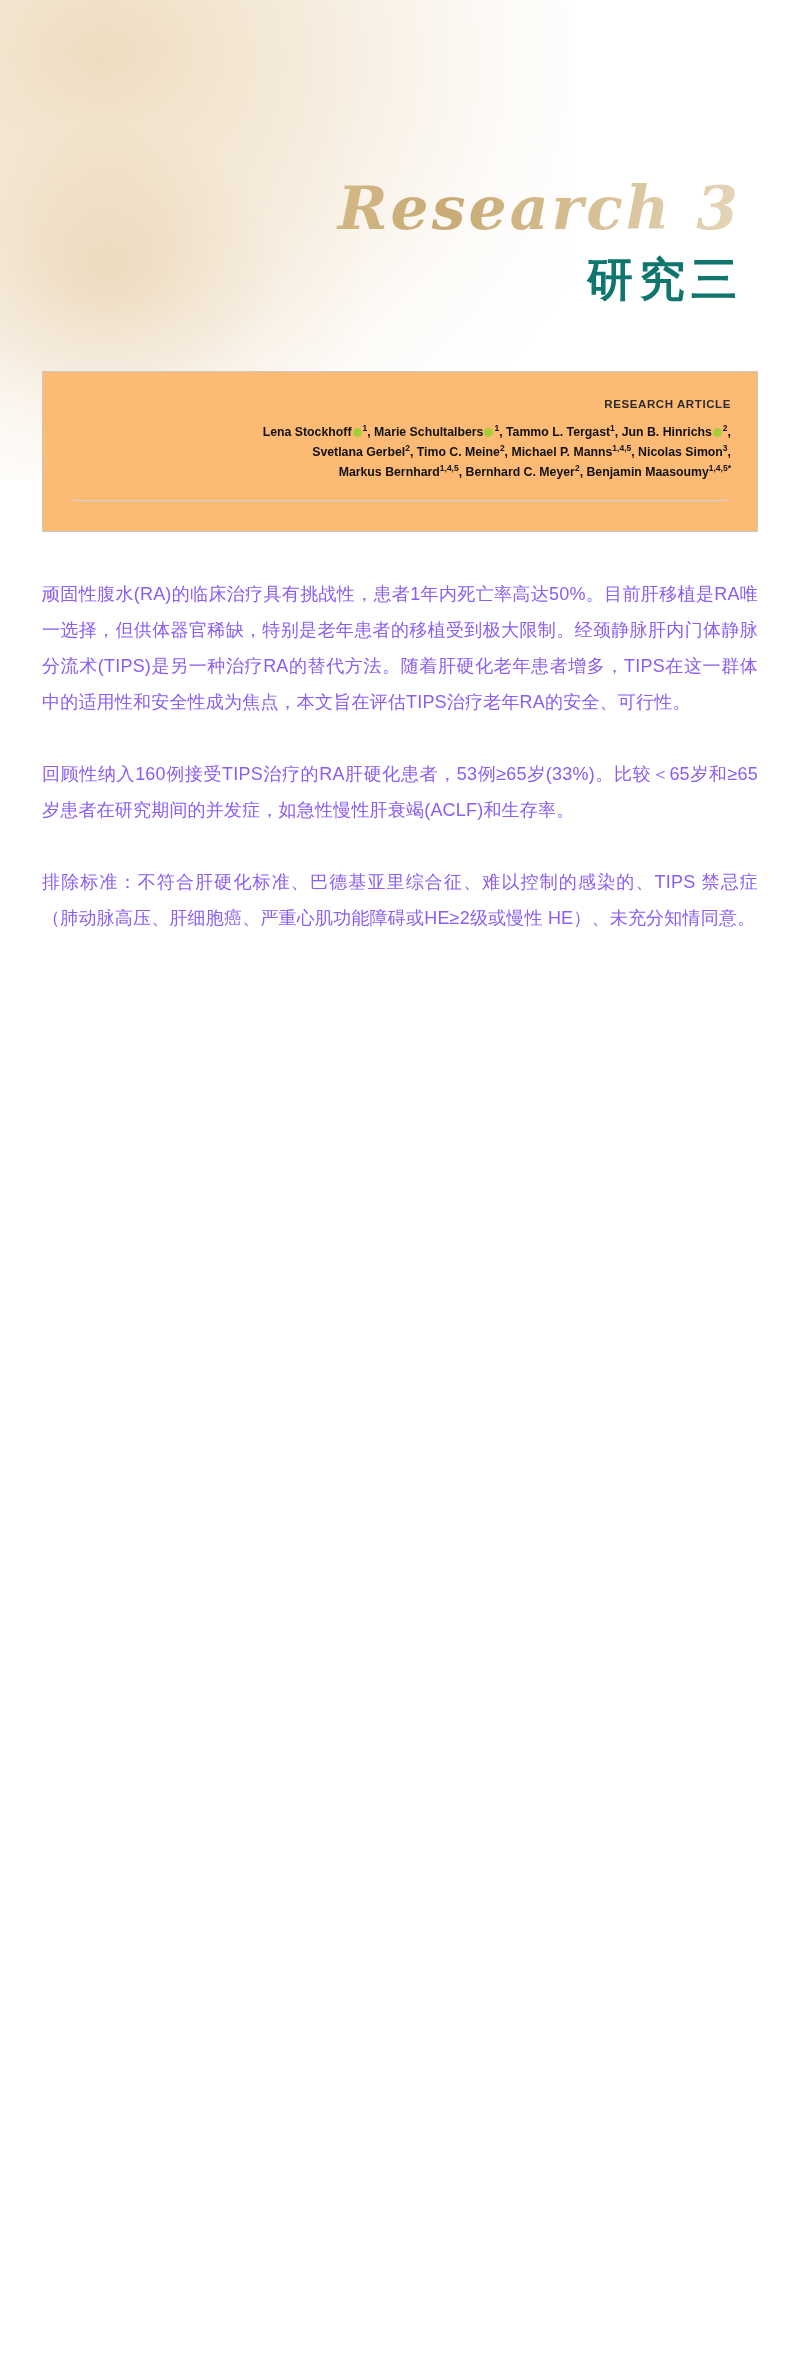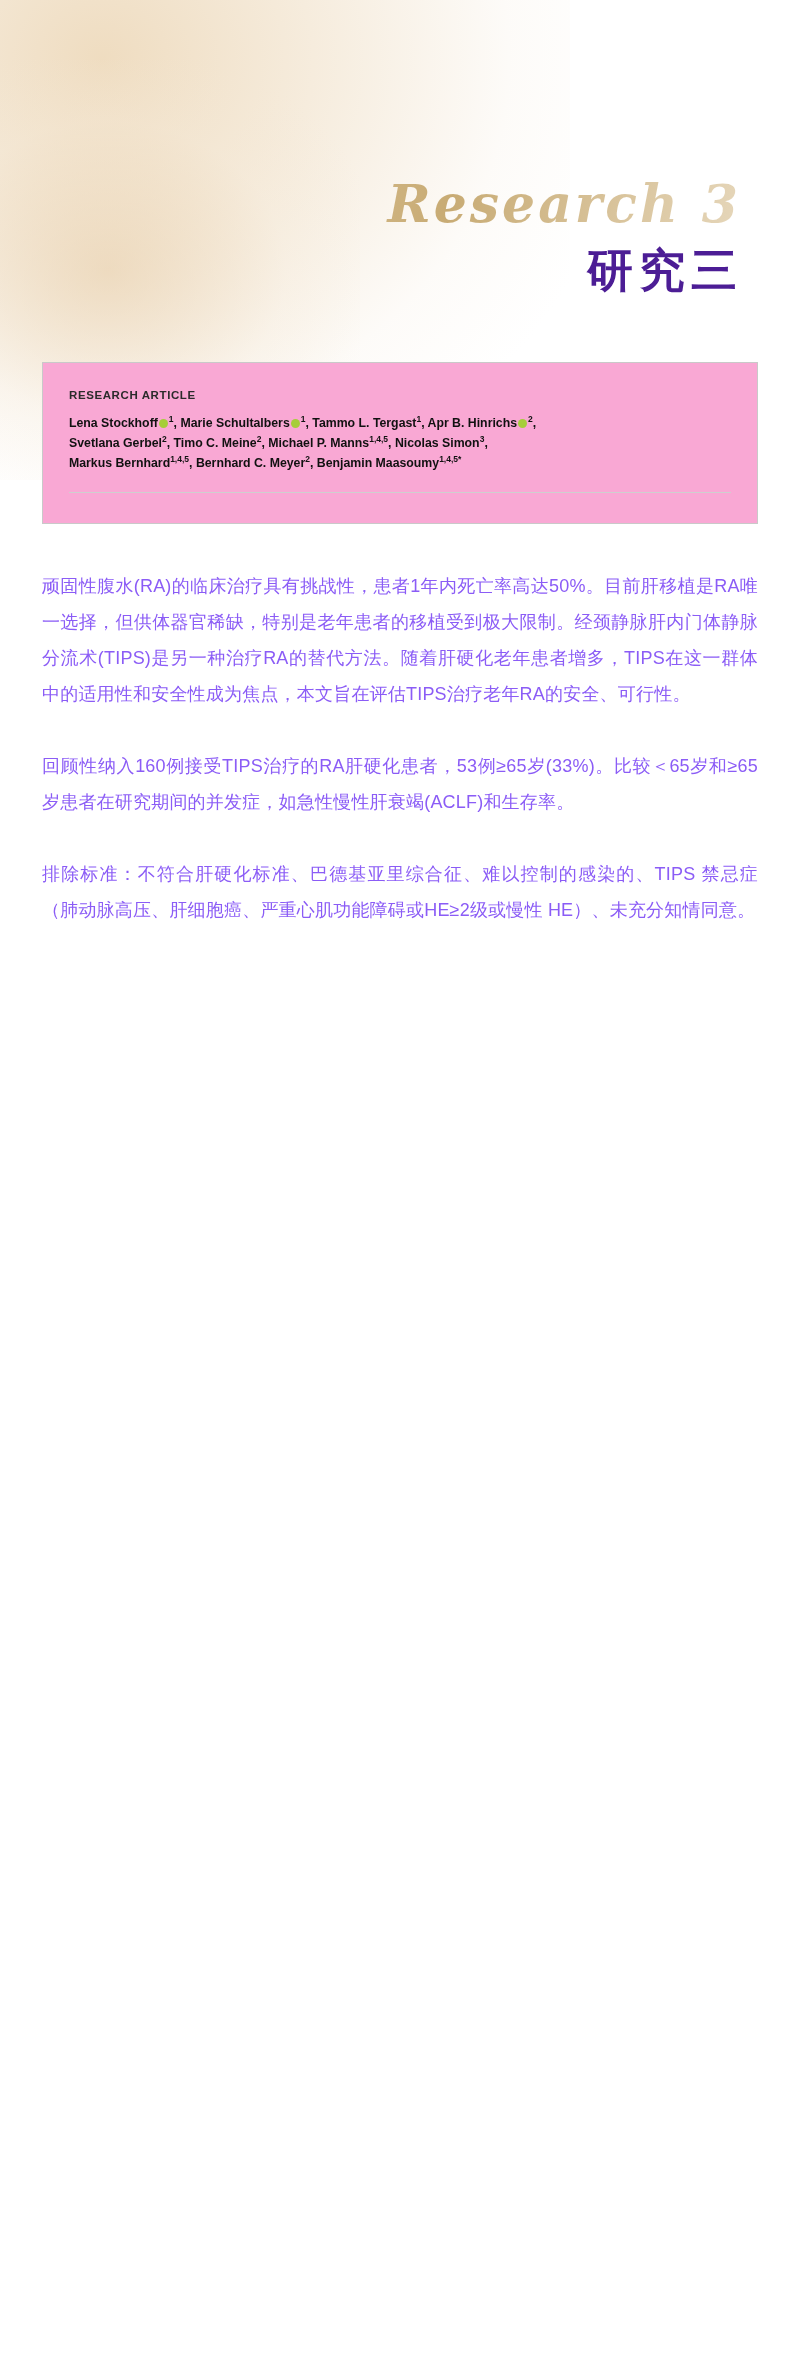--- a/index.html
+++ b/index.html
@@ -50,48 +50,49 @@
 
   
   .title-block {
     padding: 175px 55px 0 0;
     text-align: right;
   }
   .script-title {
     font-family: "DejaVu Serif", serif;
     font-style: italic;
     font-weight: 700;
-    font-size: 52px;
+    font-size: 60px;
     letter-spacing: 3px;
     line-height: 1.1;
     color: #d8c49b;
     background: linear-gradient(100deg, #efe3cc 0%, #d9c194 35%, #c8ab74 60%, #e6d7bb 100%);
     -webkit-background-clip: text;
     background-clip: text;
     color: transparent;
     margin: 0;
     padding-right: 4px;
   }
   .cn-title {
     font-family: "DejaVu Serif", serif;
     font-weight: 700;
     font-size: 46px;
     letter-spacing: 6px;
-    color: #4c1d95;
+    color: #0f766e;
     margin: 8px 0 0 0;
     padding-right: 2px;
   }
 
   
   .article-card {
     margin: 60px 42px 0 42px;
     border: 1px solid #c9c9c9;
-    background: #f9a8d4;
+    background: #fdba74;
     padding: 26px 26px 18px 26px;
     box-sizing: border-box;
+    text-align: right;
   }
   .article-kicker {
     font-size: 11.5px;
     letter-spacing: 0.6px;
     font-weight: 700;
     color: #2b2b2b;
     margin: 0 0 12px 0;
     text-transform: uppercase;
   }
   .article-title {
@@ -172,21 +173,21 @@
 
     <div class="title-block">
       <div class="script-title">Research 3</div>
       <div class="cn-title">研究三</div>
     </div>
 
     <div class="article-card">
       <div class="article-kicker">RESEARCH ARTICLE</div>
 
       <div class="authors">
-        <span>Lena Stockhoff</span><span class="orcid"></span><sup>1</sup><span>, Marie Schultalbers</span><span class="orcid"></span><sup>1</sup><span>, Tammo L. Tergast</span><sup>1</sup><span>, Apr B. Hinrichs</span><span class="orcid"></span><sup>2</sup><span>,</span><br>
+        <span>Lena Stockhoff</span><span class="orcid"></span><sup>1</sup><span>, Marie Schultalbers</span><span class="orcid"></span><sup>1</sup><span>, Tammo L. Tergast</span><sup>1</sup><span>, Jun B. Hinrichs</span><span class="orcid"></span><sup>2</sup><span>,</span><br>
         <span>Svetlana Gerbel</span><sup>2</sup><span>, Timo C. Meine</span><sup>2</sup><span>, Michael P. Manns</span><sup>1,4,5</sup><span>, Nicolas Simon</span><sup>3</sup><span>,</span><br>
         <span>Markus Bernhard</span><sup>1,4,5</sup><span>, Bernhard C. Meyer</span><sup>2</sup><span>, Benjamin Maasoumy</span><sup>1,4,5</sup><sup>*</sup>
       </div>
 
       <hr class="card-divider">
 
     </div>
 
     <div class="body-wrap">
       <p class="para">顽固性腹水(RA)的临床治疗具有挑战性，患者1年内死亡率高达50%。目前肝移植是RA唯一选择，但供体器官稀缺，特别是老年患者的移植受到极大限制。经颈静脉肝内门体静脉分流术(TIPS)是另一种治疗RA的替代方法。随着肝硬化老年患者增多，TIPS在这一群体中的适用性和安全性成为焦点，本文旨在评估TIPS治疗老年RA的安全、可行性。</p>

